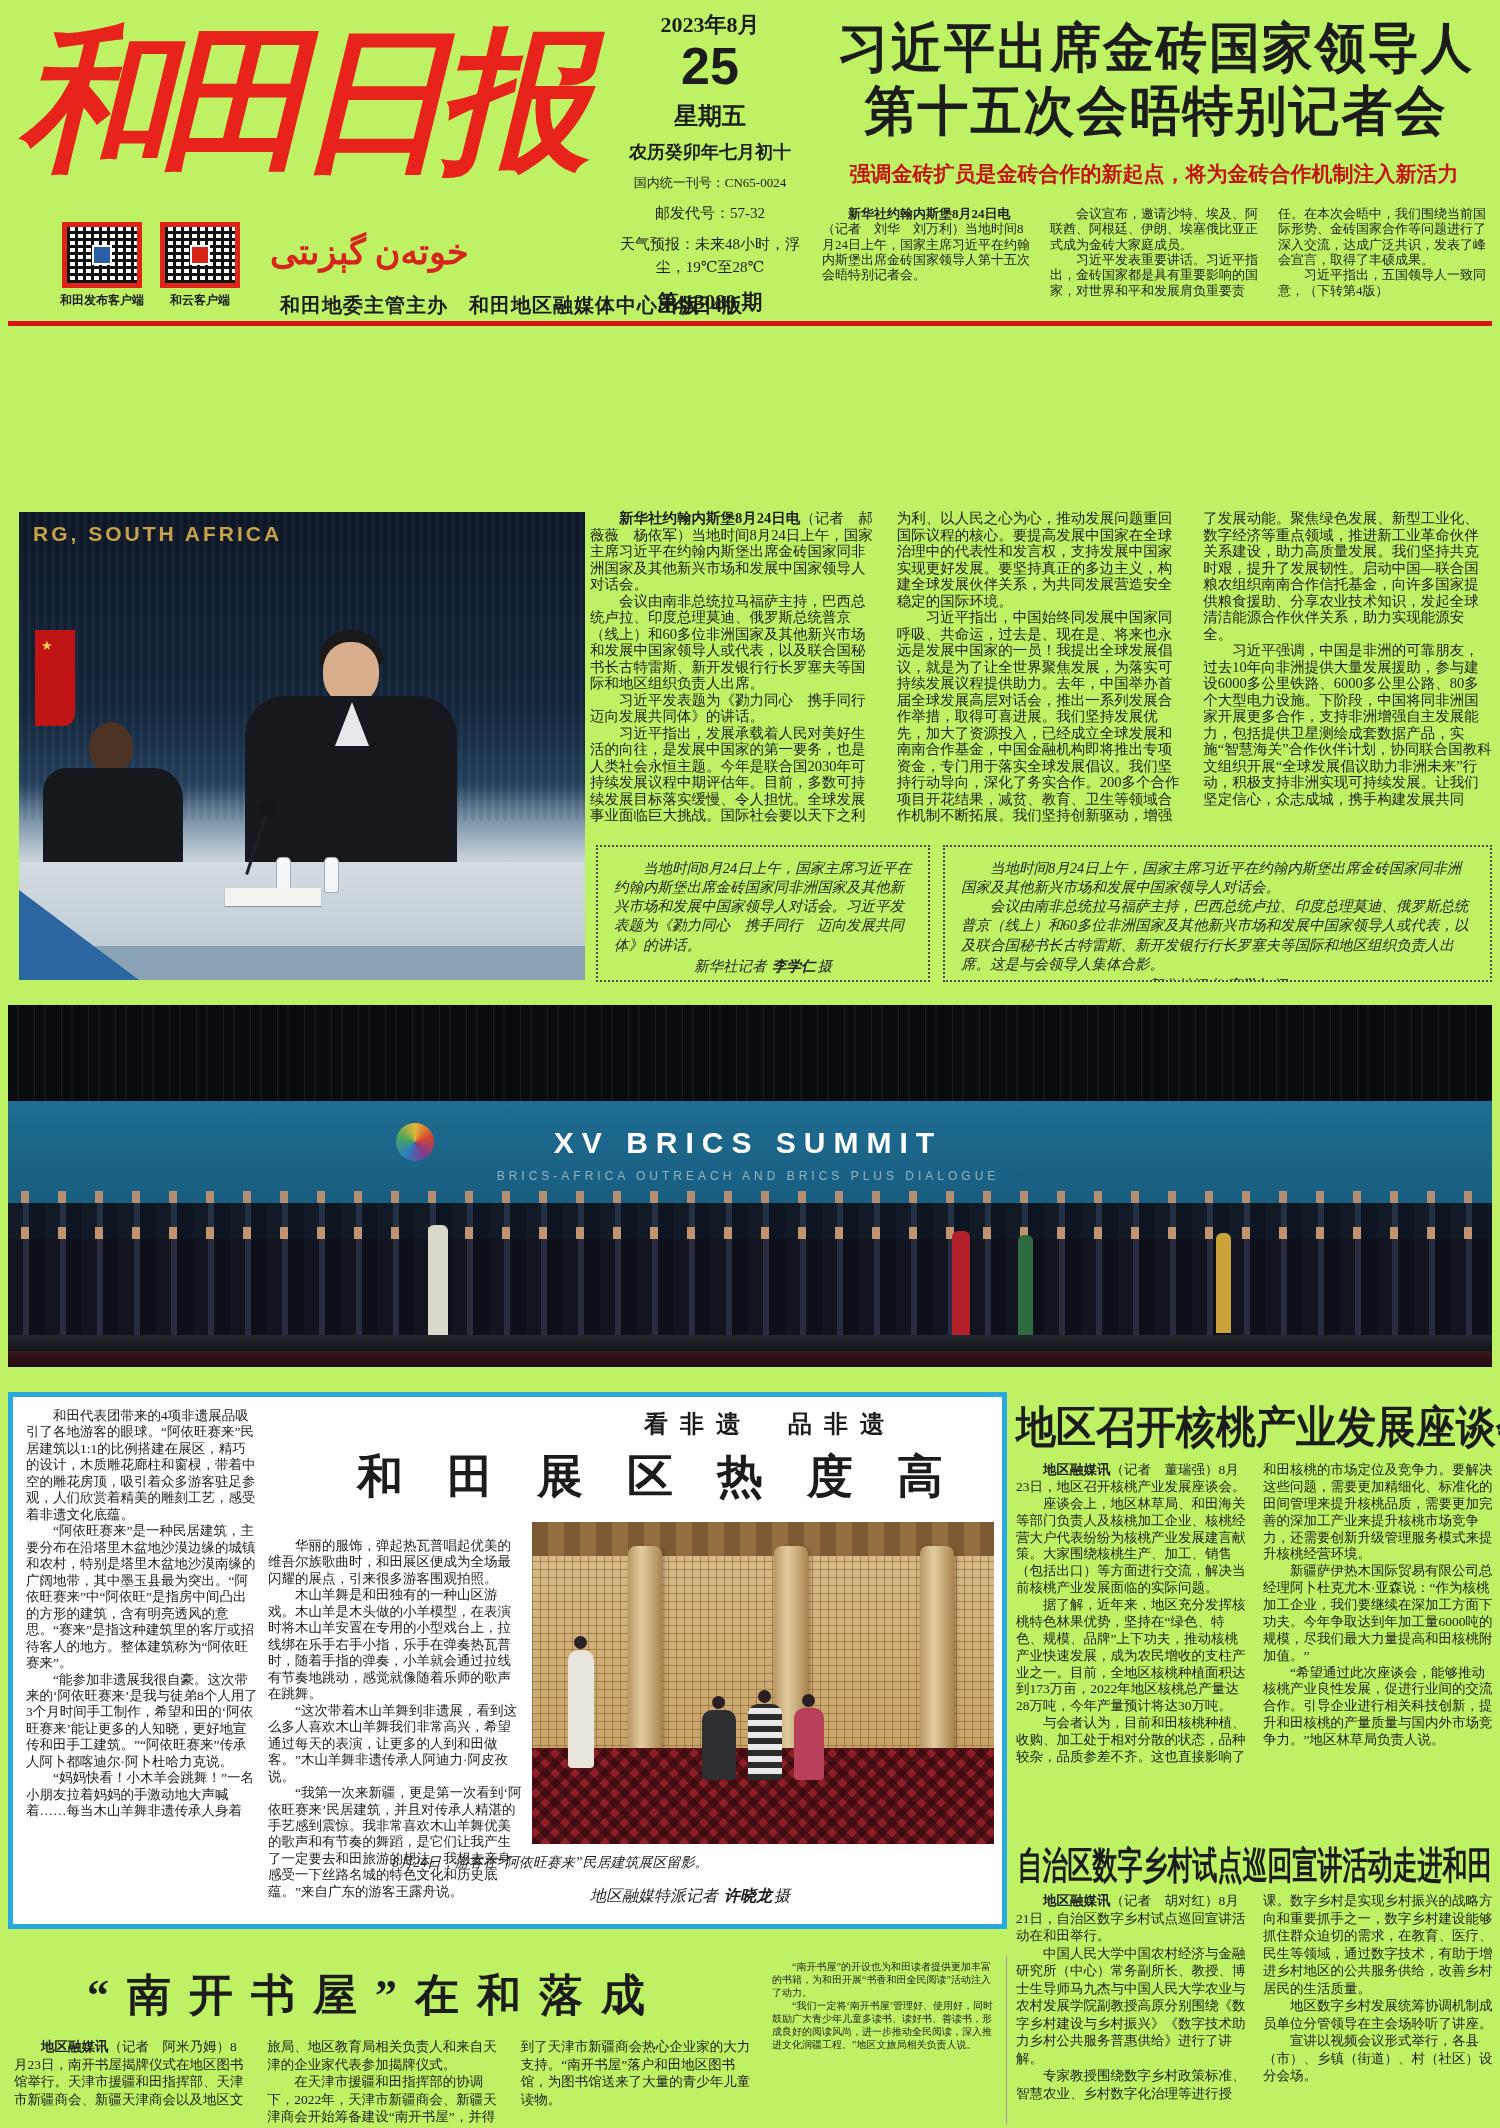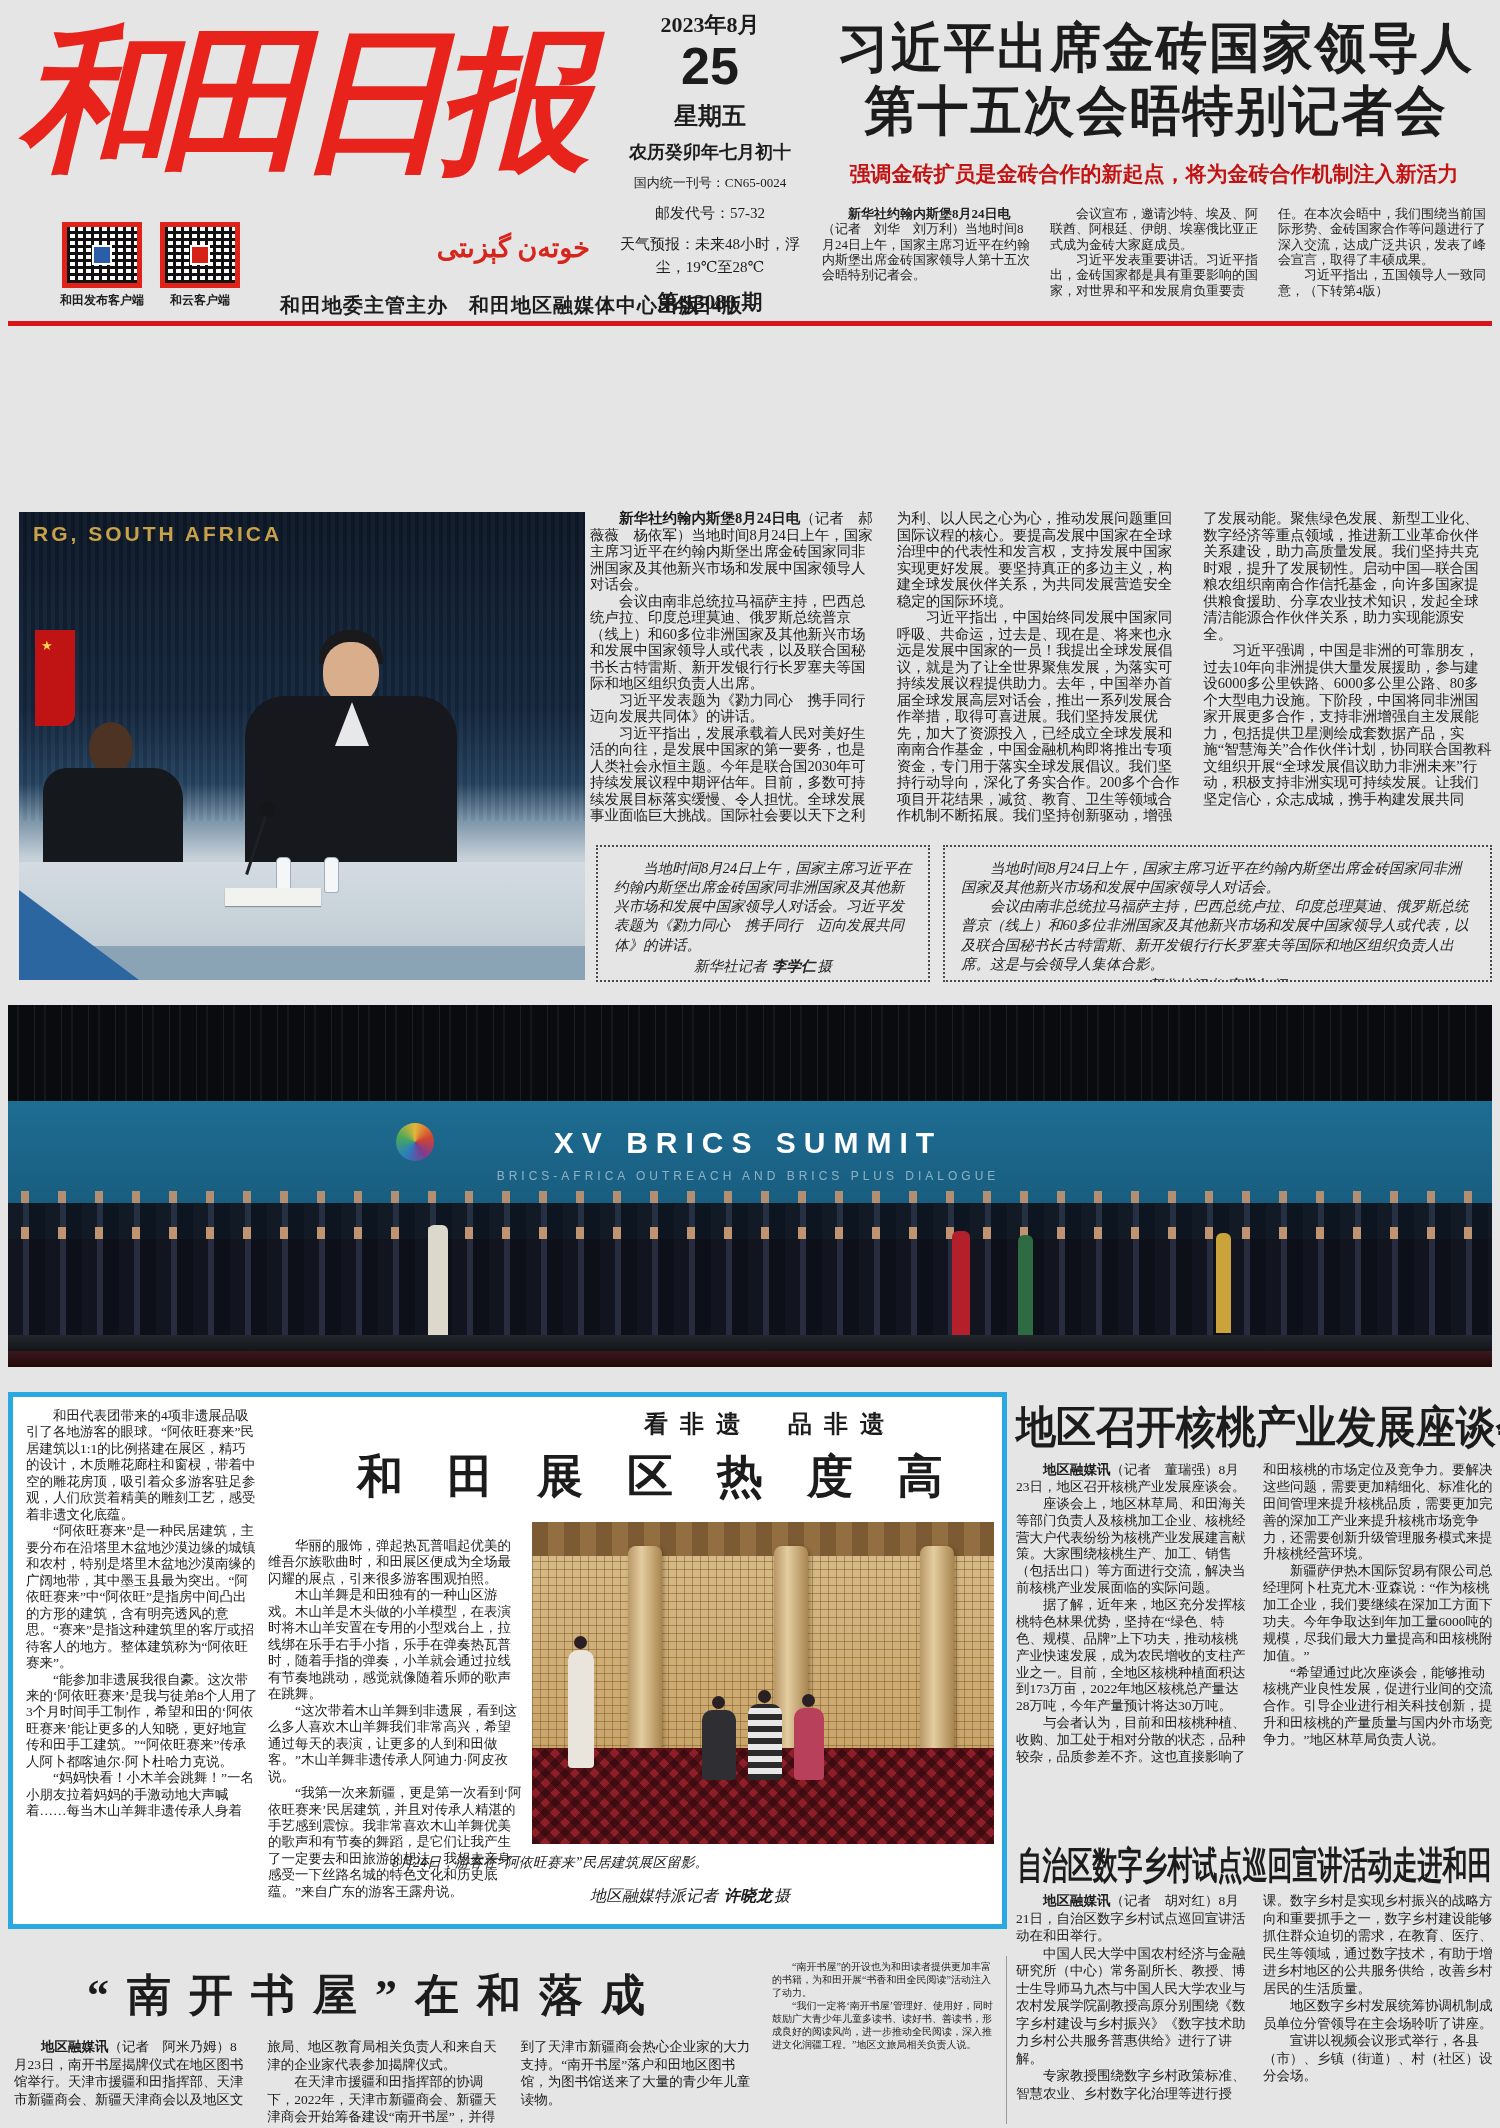--- a/index.html
+++ b/index.html
@@ -1,25 +1,25 @@
 <!DOCTYPE html>
 <html><head>
 <meta charset="utf-8">
 <style>
   html,body{margin:0;padding:0;background:#888;}
-  .page{position:relative;width:1500px;height:2128px;background:#e5e5e5;margin:0 auto;overflow:hidden;
+  .page{position:relative;width:1500px;height:2128px;background:#bef264;margin:0 auto;overflow:hidden;
         font-family:"Liberation Serif","DejaVu Serif",serif;color:#1c1c1c;}
   .abs{position:absolute;}
   .para{margin:0;text-indent:2em;}
   b{font-weight:bold;}
 
   
   .masthead-title{left:18px;top:4px;font-size:152px;line-height:1.3;font-weight:900;font-style:italic;
       color:#e8231c;letter-spacing:-12px;white-space:nowrap;transform:scaleY(1.02);}
-  .uyghur{left:270px;top:232px;width:320px;text-align:right;font-size:27px;font-weight:bold;color:#d6251c;}
+  .uyghur{left:270px;top:232px;width:320px;text-align:left;font-size:35px;font-weight:bold;color:#d6251c;}
   .qr{width:80px;height:66px;background:#fff;border:5px solid #e02318;box-sizing:border-box;
       background-image:
         repeating-linear-gradient(0deg,#111 0 3px,rgba(255,255,255,0) 3px 7px),
         repeating-linear-gradient(90deg,#111 0 3px,#fff 3px 8px);}
   .qr .logo{position:absolute;left:50%;top:50%;width:16px;height:16px;transform:translate(-50%,-50%);border:2px solid #fff;}
   .qr-label{font-size:12px;font-weight:bold;text-align:center;width:100px;font-family:"Liberation Sans",sans-serif;}
   .publisher{left:280px;top:292px;font-size:20px;font-weight:bold;letter-spacing:1px;}
   .pages-today{left:672px;top:292px;font-size:20px;font-weight:bold;}
   .datecol{left:612px;top:10px;width:196px;text-align:center;}
   .d-ym{font-size:22px;font-weight:bold;}

